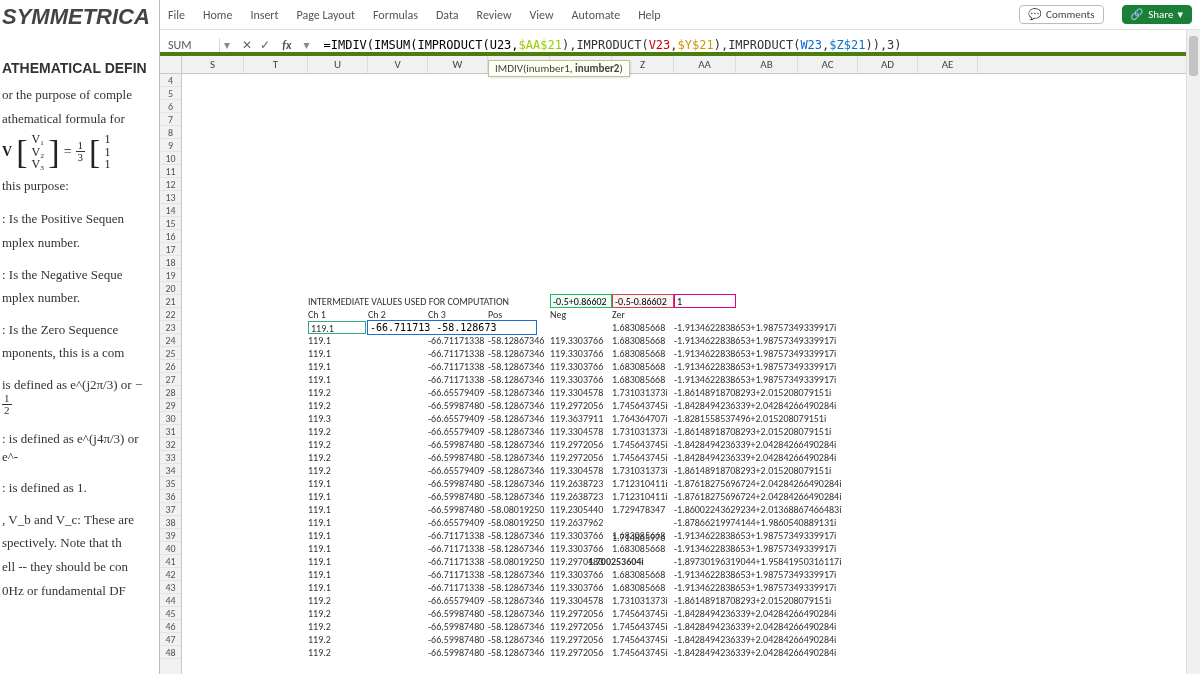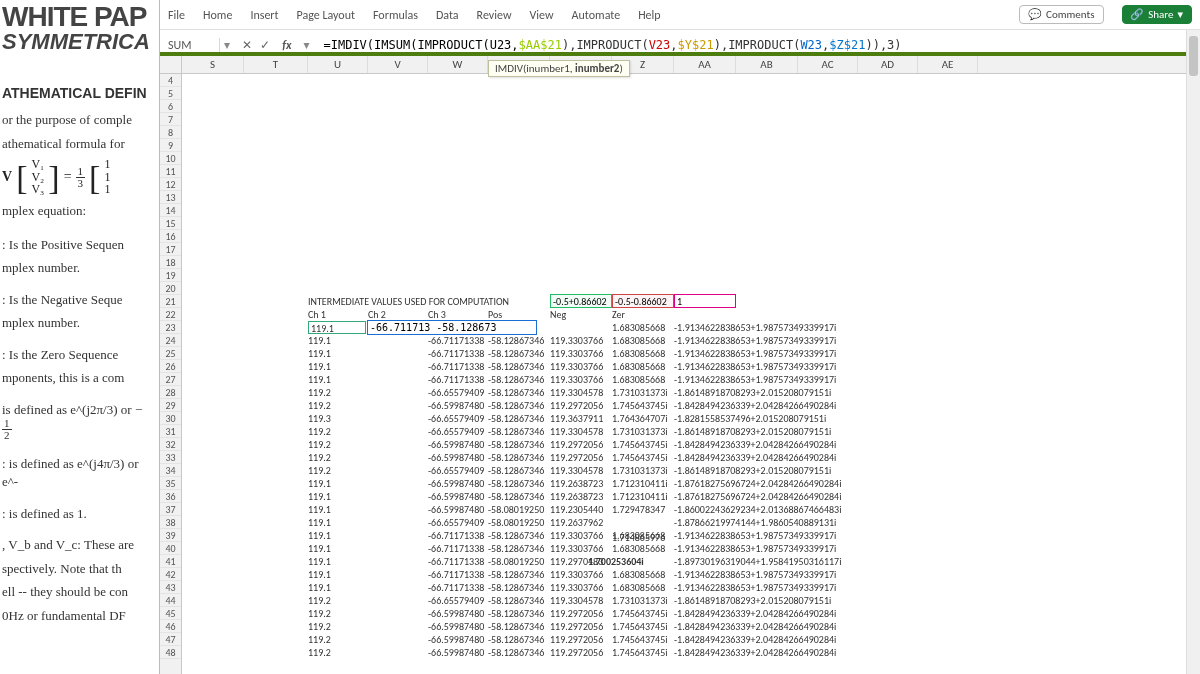--- a/index.html
+++ b/index.html
@@ -202,21 +202,20 @@
   }
   .scrollbar-v .thumb {
     position:absolute; left:2px; right:2px; top:6px; height:40px;
     background:#c4c4c4; border-radius:3px;
   }
 </style>
 </head>
 <body>
 
 <div class="left-pane">
-  <div class="big-title">WHITE PAP</div>
   <div class="sub-title">SYMMETRICA</div>
   <div class="section">ATHEMATICAL DEFIN</div>
   <p>or the purpose of comple</p>
   <p>athematical formula for</p>
   <div class="eq">
     <b>V</b>
     <span class="vec-brack">[</span>
     <span class="vec-col">
       <span>V₁</span>
       <span>V₂</span>
@@ -228,21 +227,21 @@
         <span class="num">1</span>
         <span class="den">3</span>
       </span>
     <span class="vec-brack">[</span>
     <span class="vec-col">
       <span>1</span>
       <span>1</span>
       <span>1</span>
     </span>
   </div>
-  <p>mplex equation:</p>
+  <p>this purpose:</p>
   <p style="margin-top:16px">: Is the Positive Sequen</p>
   <p>mplex number.</p>
   <p style="margin-top:14px">: Is the Negative Seque</p>
   <p>mplex number.</p>
   <p style="margin-top:14px">: Is the Zero Sequence</p>
   <p>mponents, this is a com</p>
   <p style="margin-top:14px">
     <span>is defined as e^(j2π/3) or −</span>
     <span class="frac" style="vertical-align:middle">
         <span class="num">1</span>

